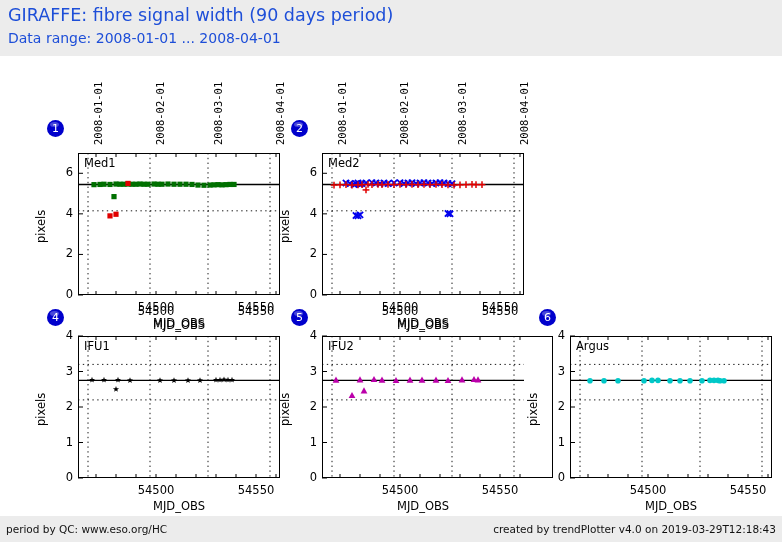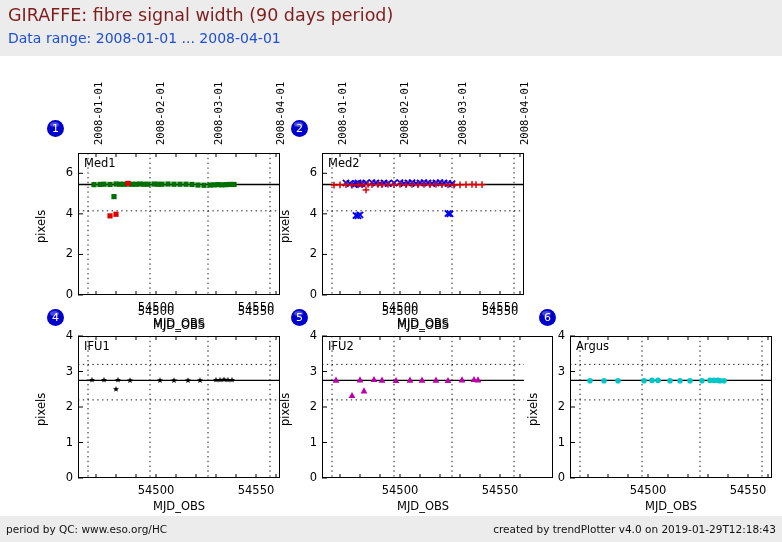--- a/index.html
+++ b/index.html
@@ -4,21 +4,21 @@
 <style>
   html,body{margin:0;padding:0;}
   body{
     width:782px;height:542px;
     background:#ececec;
     font-family:"DejaVu Sans","Liberation Sans",sans-serif;
     position:relative;overflow:hidden;
   }
   
   #header{position:absolute;left:0;top:0;width:782px;height:56px;background:#ececec;}
-  #title{position:absolute;left:8px;top:5px;font-size:17.5px;color:#7f1d1d;white-space:nowrap;}
+  #title{position:absolute;left:8px;top:5px;font-size:17.5px;color:#1d4ed8;white-space:nowrap;}
   #subtitle{position:absolute;left:8px;top:30px;font-size:14px;color:#1d4ed8;white-space:nowrap;}
   #headrule{position:absolute;left:0;top:56px;width:782px;height:1px;background:#ffffff;}
 
   
   #canvas{position:absolute;left:0;top:57px;width:782px;height:458px;background:#ffffff;}
 
   
   #footer{position:absolute;left:0;top:515px;width:782px;height:27px;background:#ececec;}
   #footrule{position:absolute;left:0;top:0;width:782px;height:1px;background:#ffffff;}
   #foot-left{position:absolute;left:6px;top:8px;font-size:10.5px;color:#111;white-space:nowrap;}
@@ -454,21 +454,21 @@
         <line x1="198" y1="142" x2="198" y2="138" class="tickmark"></line>
         <line x1="198" y1="0" x2="198" y2="4" class="tickmark"></line>
       </svg>
       <div class="plabel" style="left: 6px; top: 3px;">Argus</div>
     </div>
   </div>
 
 <div id="footer">
   <div id="footrule"></div>
   <div id="foot-left">period by QC: www.eso.org/HC</div>
-  <div id="foot-right">created by trendPlotter v4.0 on 2019-01-29T12:18:43</div>
+  <div id="foot-right">created by trendPlotter v4.0 on 2019-03-29T12:18:43</div>
 </div>
 
 <div class="ytick" style="left: 51px; top: 287px; width: 22px;">0</div>
 <div class="ytick" style="left: 51px; top: 246.429px; width: 22px;">2</div>
 <div class="ytick" style="left: 51px; top: 205.857px; width: 22px;">4</div>
 <div class="ytick" style="left: 51px; top: 165.286px; width: 22px;">6</div>
 <div class="ylab" style="left: 34px; top: 243px;">pixels</div>
 <div class="xtick" style="left: 128px; top: 300px; width: 56px;">54500</div>
 <div class="xtick" style="left: 228px; top: 300px; width: 56px;">54550</div>
 <div class="xlab" style="left: 139px; top: 316px; width: 80px;">MJD_OBS</div>

